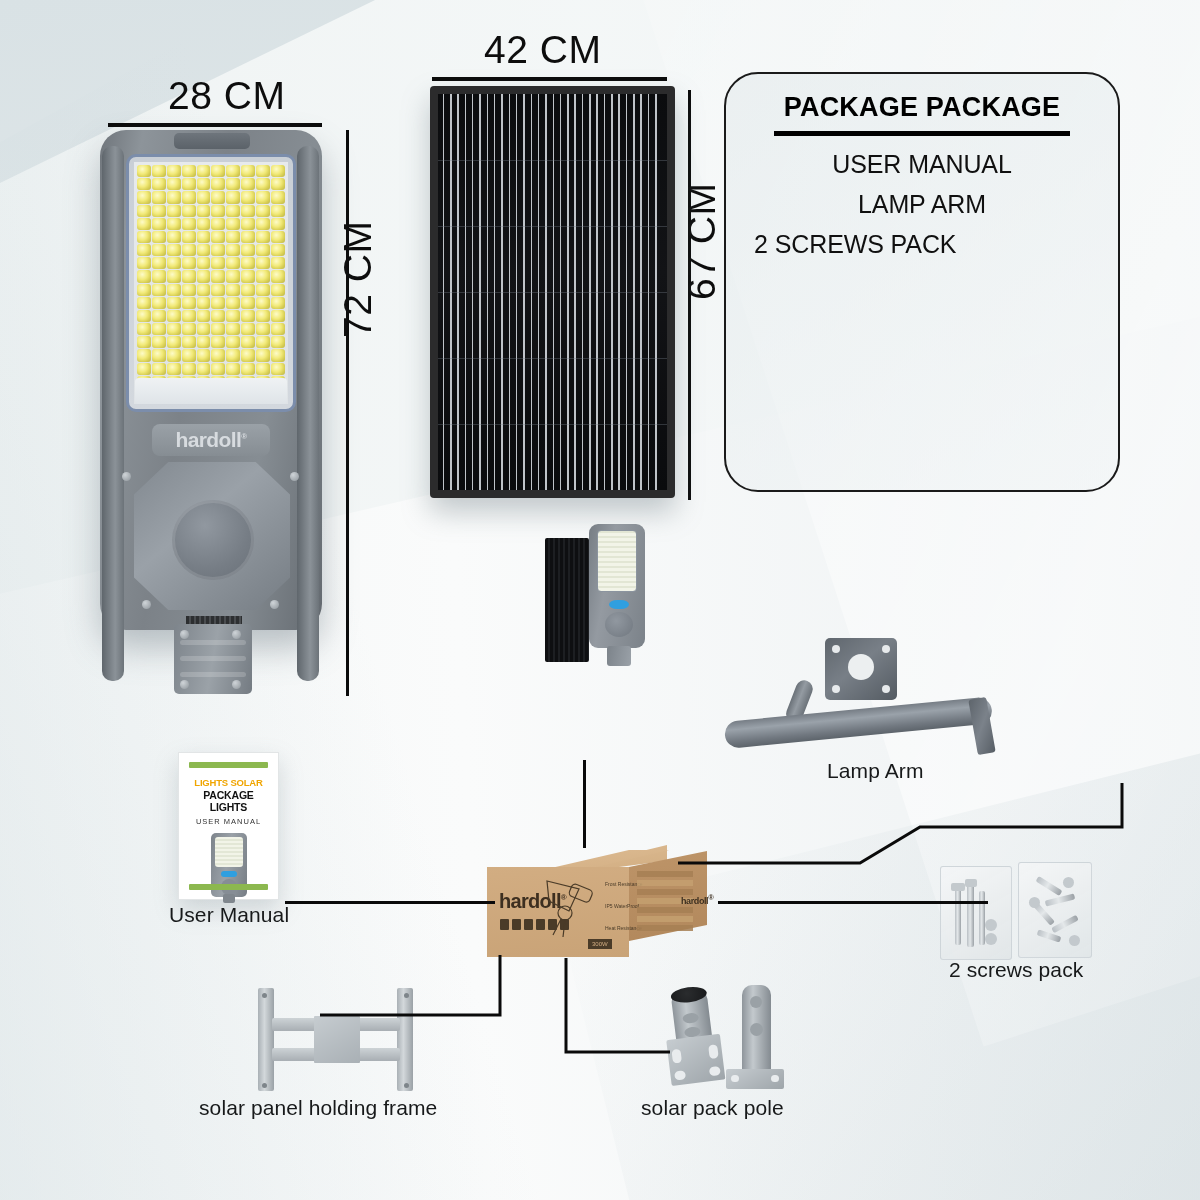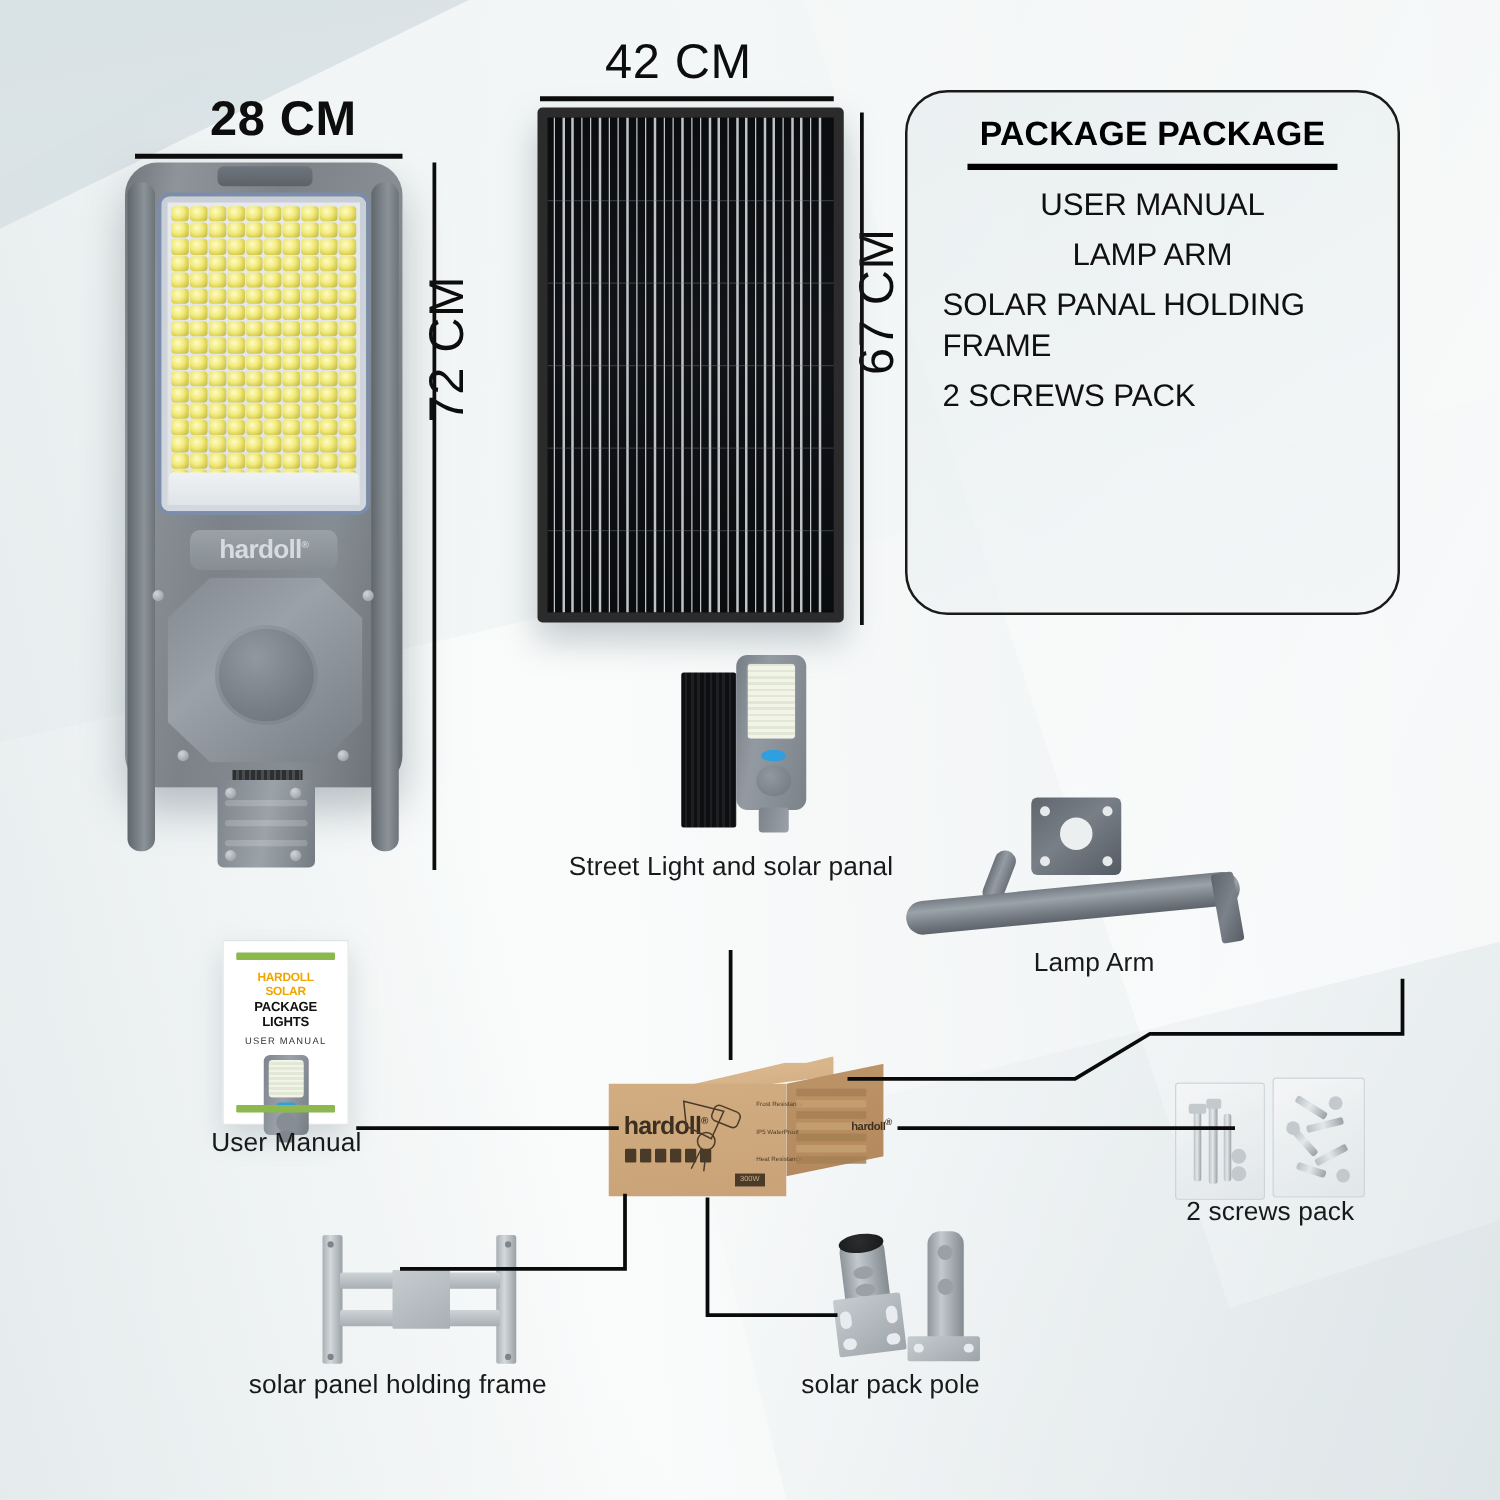--- a/index.html
+++ b/index.html
@@ -302,39 +302,38 @@
 
 <div id="stage">
 
   <div class="bg-base"></div>
   <div class="bg-diag1"></div>
   <div class="bg-floor"></div>
   <div class="bg-streak"></div>
   <div class="bg-diag2"></div>
   <div class="bg-shadow-r"></div>
 
-  <div class="dim-label abs" style="left:168px;top:74px;font-size:39px;font-weight:bold;">28 CM</div>
+  <div class="dim-label abs" style="left:168px;top:74px;font-size:39px;">28 CM</div>
   <div class="dim-line-h" style="left:108px;top:123px;width:214px;"></div>
 
   <div class="dim-label abs" style="left:484px;top:28px;font-size:39px;">42 CM</div>
   <div class="dim-line-h" style="left:432px;top:77px;width:235px;"></div>
 
   <div class="dim-line-v" style="left:346px;top:130px;height:566px;"></div>
   <div class="dim-label abs" style="left:336px;top:338px;font-size:39px;transform:rotate(-90deg);transform-origin:0 0;">72 CM</div>
 
   <div class="dim-line-v" style="left:688px;top:90px;height:410px;"></div>
   <div class="dim-label abs" style="left:680px;top:300px;font-size:39px;transform:rotate(-90deg);transform-origin:0 0;">67 CM</div>
 
   <div id="pkg">
     <h1>PACKAGE PACKAGE</h1>
     <div class="rule"></div>
     <ul>
       <li>USER MANUAL</li>
       <li>LAMP ARM</li>
-      <li class="left-al">SOLAR PANAL HOLDING FRAME</li>
       <li class="left-al">2 SCREWS PACK</li>
     </ul>
   </div>
 
   <div class="abs" style="left:88px;top:130px;width:245px;height:565px;">
 
     <div class="sl-body" style="left:12px;top:0;width:222px;height:500px;"></div>
     <div class="sl-side" style="left:14px;"></div>
     <div class="sl-side" style="right:14px;"></div>
 
@@ -597,39 +596,38 @@
   </div>
 
   <div class="abs" style="left:543px;top:520px;width:115px;height:150px;">
     <div class="mini-panel" style="left:2px;top:18px;width:44px;height:124px;"></div>
     <div class="mini-light" style="left:46px;top:4px;width:56px;height:124px;"></div>
     <div class="mini-lens" style="left:54px;top:10px;width:40px;height:62px;"></div>
     <div class="mini-sticker" style="left:66px;top:80px;width:20px;height:9px;"></div>
     <div class="mini-knob" style="left:62px;top:92px;width:28px;height:25px;"></div>
     <div class="mini-base" style="left:64px;top:126px;width:24px;height:20px;"></div>
   </div>
-  <div class="caption" style="left:455px;top:682px;">Street Light and solar panal</div>
 
   <div class="abs" style="left:715px;top:630px;width:320px;height:130px;">
     <div class="arm-bracket" style="left:110px;top:8px;width:72px;height:62px;">
       <div class="hole"></div>
       <div class="pin" style="left:7px;top:7px;"></div>
       <div class="pin" style="right:7px;top:7px;"></div>
       <div class="pin" style="left:7px;bottom:7px;"></div>
       <div class="pin" style="right:7px;bottom:7px;"></div>
     </div>
     <div class="arm-stub" style="left:68px;top:48px;height:44px;transform:rotate(21deg);transform-origin:50% 100%;"></div>
     <div class="arm-tube" style="left:10px;top:92px;width:268px;transform:rotate(-5.5deg);transform-origin:0 50%;"></div>
     <div class="arm-plate" style="left:258px;top:68px;width:18px;height:56px;transform:rotate(-10deg);"></div>
   </div>
   <div class="caption" style="left:827px;top:759px;">Lamp Arm</div>
 
   <div class="manual" style="left:178px;top:752px;width:101px;height:148px;">
     <div class="gbar"></div>
-    <div class="t1">HARDOLL SOLAR</div>
+    <div class="t1">LIGHTS SOLAR</div>
     <div class="t2">PACKAGE LIGHTS</div>
     <div class="t3">USER  MANUAL</div>
     <div class="thumb">
       <div class="lens"></div>
       <div class="st"></div>
       <div class="kn"></div>
       <div class="bs"></div>
     </div>
     <div class="gbar" style="position:absolute;left:10px;right:10px;bottom:9px;"></div>
   </div>

